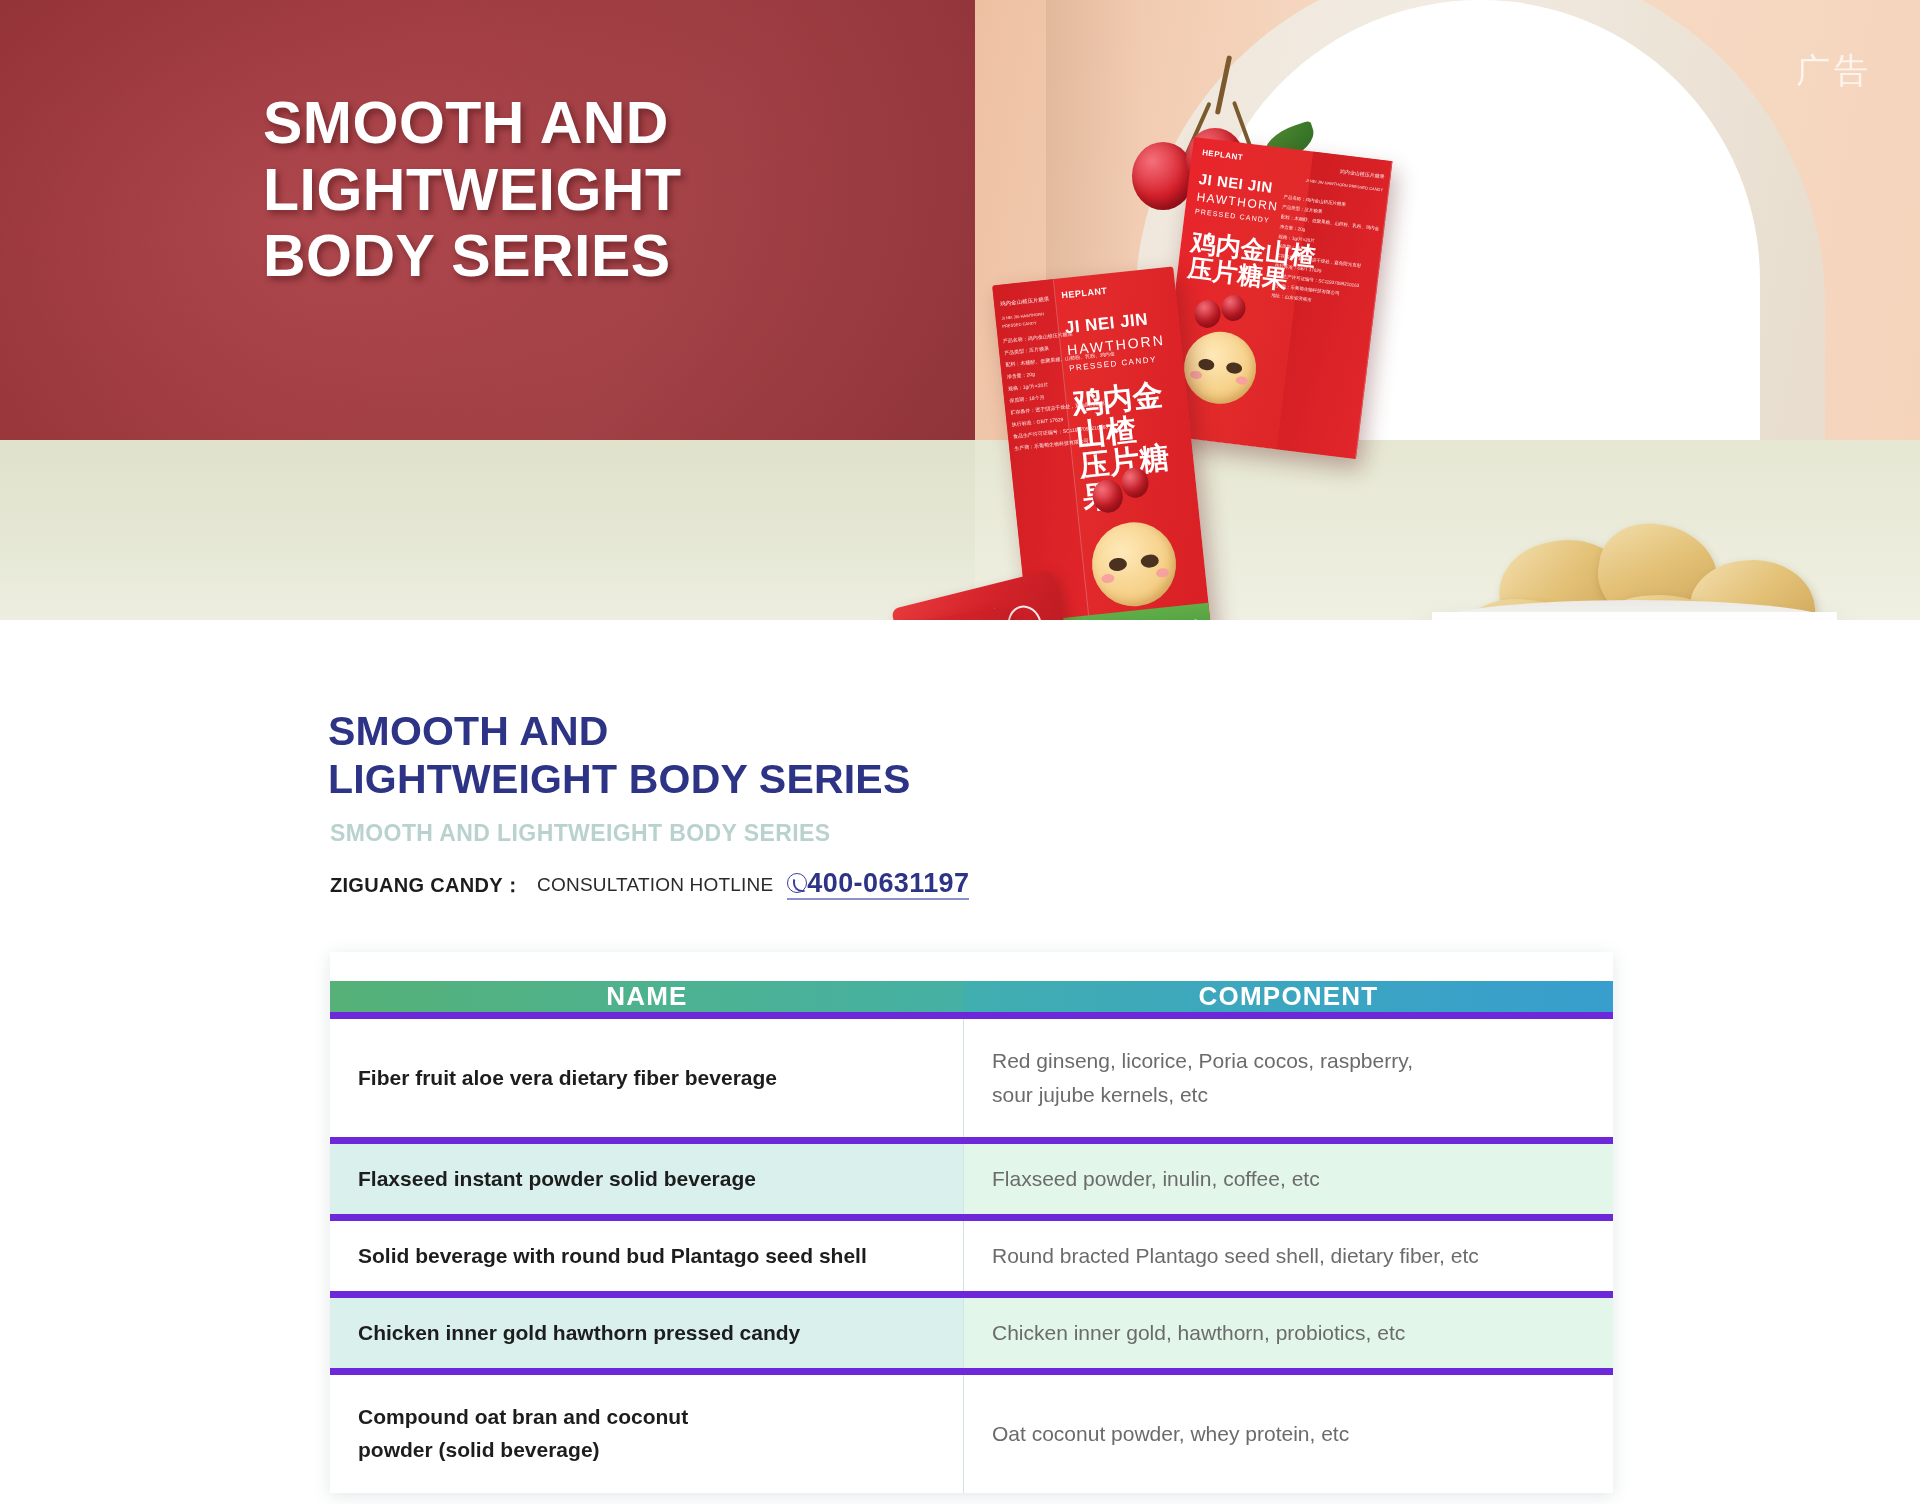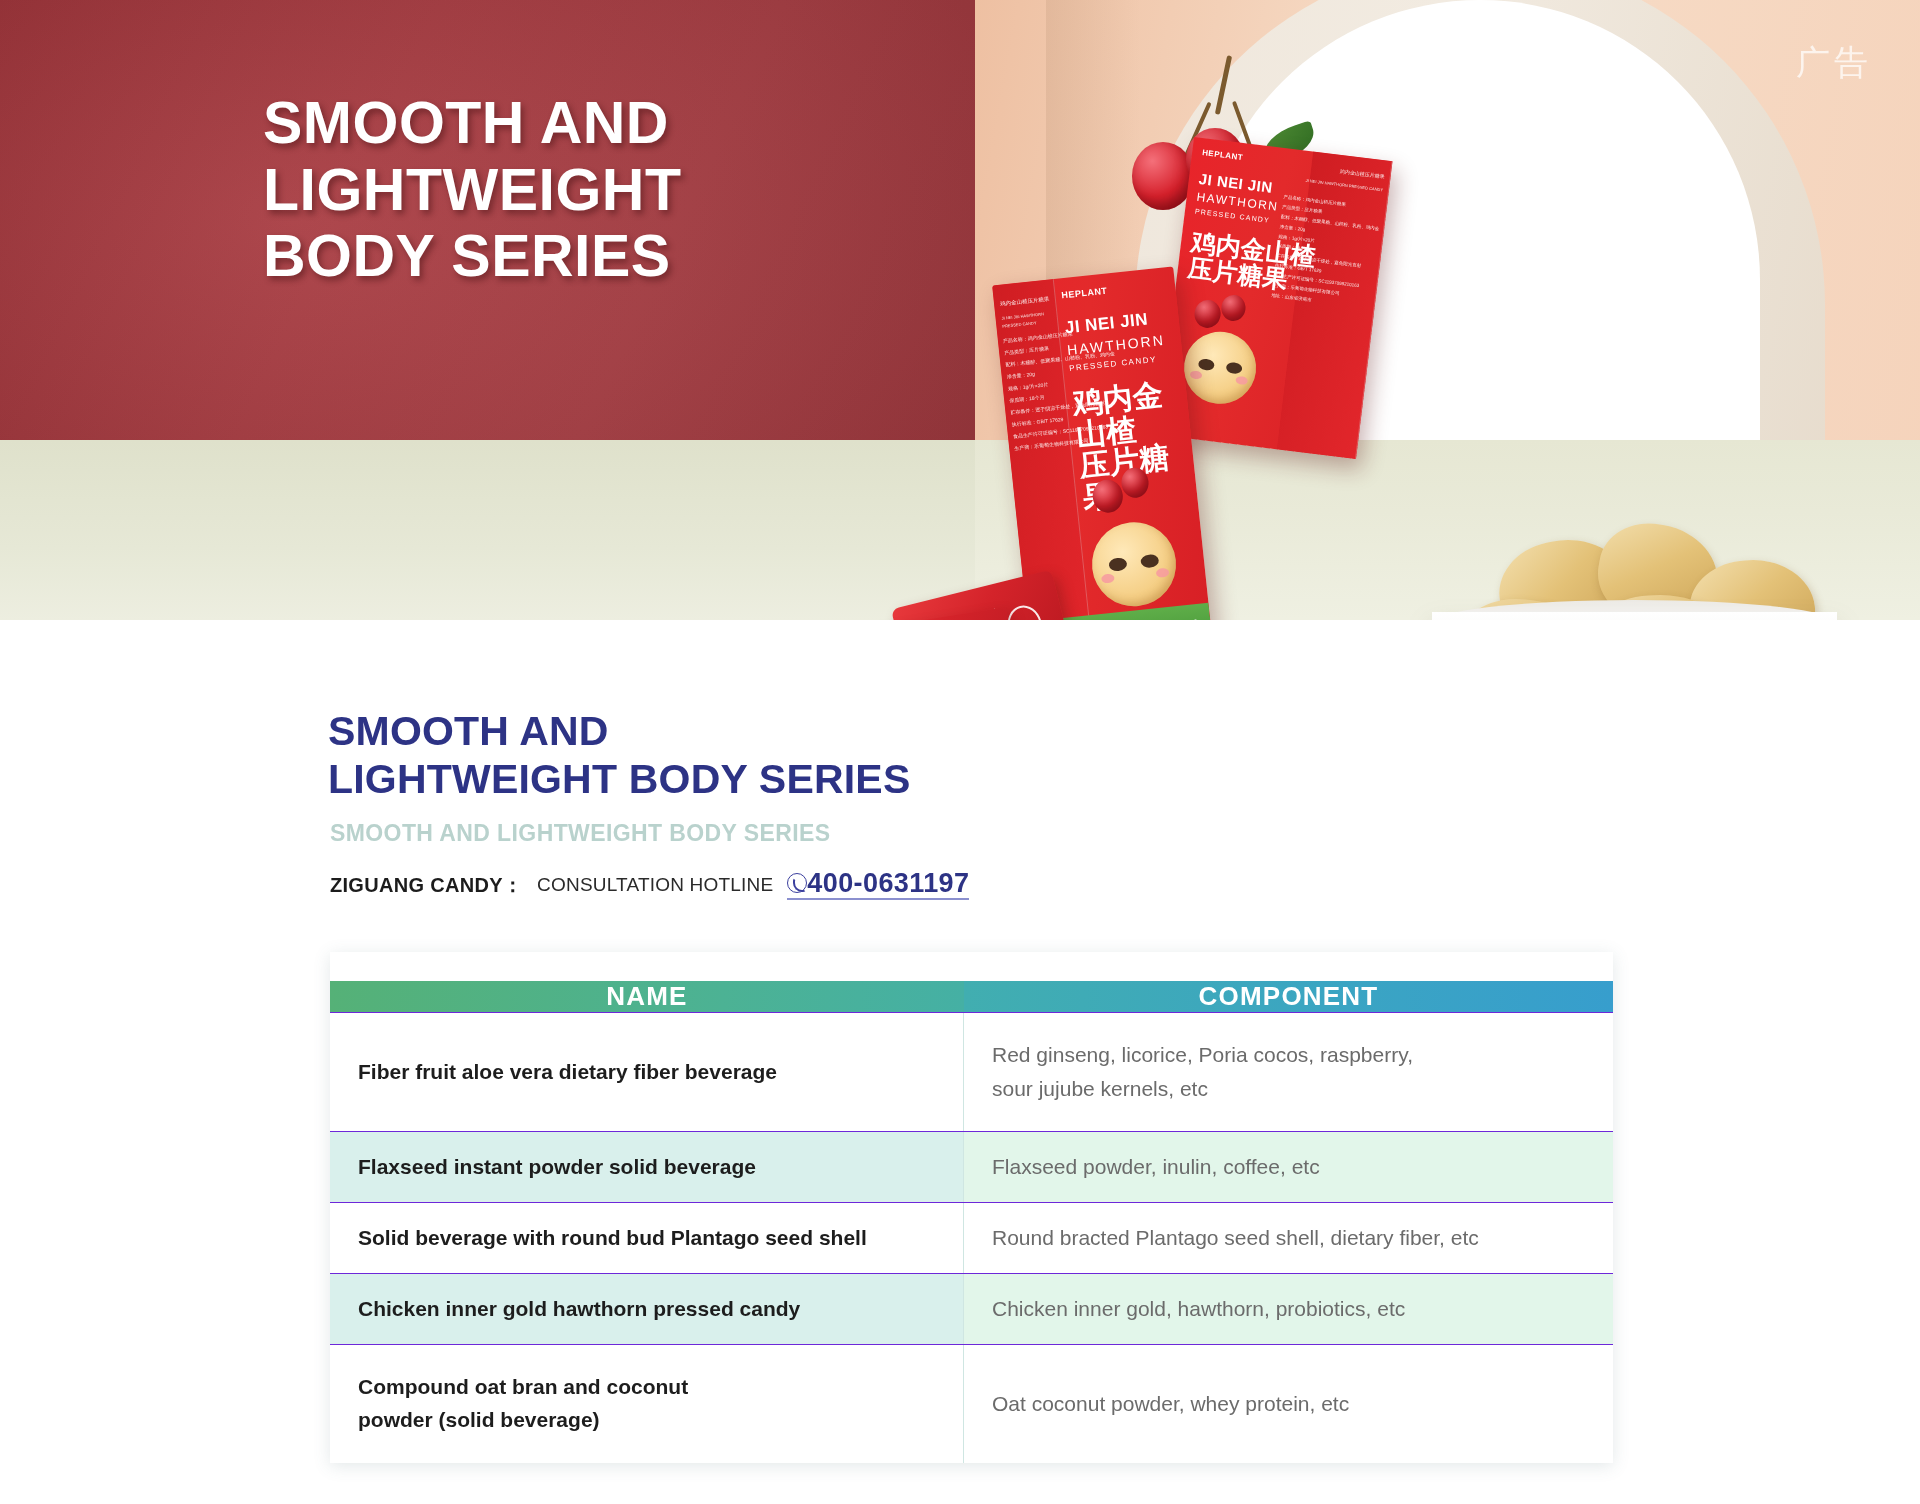--- a/index.html
+++ b/index.html
@@ -51,21 +51,21 @@
   }
   .hero-title{
     position:absolute; left:263px; top:90px;
     color:#ffffff;
     font-size:59px; font-weight:bold; line-height:1.13;
     letter-spacing:0.5px;
     text-shadow:3px 4px 6px rgba(60,10,14,.45);
     white-space:pre-line;
   }
   .ad-mark{
-    position:absolute; right:48px; top:40px;
+    position:absolute; right:48px; top:48px;
     color:rgba(255,255,255,.72);
     font-size:34px; letter-spacing:4px;
     font-family:"DejaVu Sans", sans-serif;
   }
 
   
   .prod-box{
     position:absolute;
     background:linear-gradient(100deg,#e8242a 0%, #e32a2b 40%, #d71f25 100%);
     box-shadow:6px 10px 22px rgba(90,20,20,.33);
@@ -189,21 +189,21 @@
     background:#fff;
     box-shadow:0 3px 16px rgba(80,110,120,.16);
   }
   .tbl-head{ display:flex; height:60px;align-items:flex-end; }
   .th{
     display:flex; align-items:center; justify-content:center;
     color:#fff; font-size:26px; font-weight:bold; letter-spacing:1.2px;
   }
   .th-name{ width:634px; background:linear-gradient(90deg,#55b177 0%, #4cb294 62%, #45b0a4 100%); }
   .th-comp{ width:649px; background:linear-gradient(90deg,#41aeb0 0%, #3ba5c2 55%, #379ecd 100%); }
-  .tr{ display:flex; border-top:1px solid #6d28d9; }
+  .tr{ display:flex; border-top:7px solid #6d28d9; }
   .tr.alt .td-name{ background:#d9f0ec; }
   .tr.alt .td-comp{ background:#e2f6ea; }
   .td-name{
     width:634px; padding:0 28px;
     display:flex; align-items:center;
     color:#1d1d1d; font-size:21px; font-weight:bold; line-height:1.55;
     border-right:1px solid #cfe6e2;
     min-height:66px;
   }
   .td-comp{

